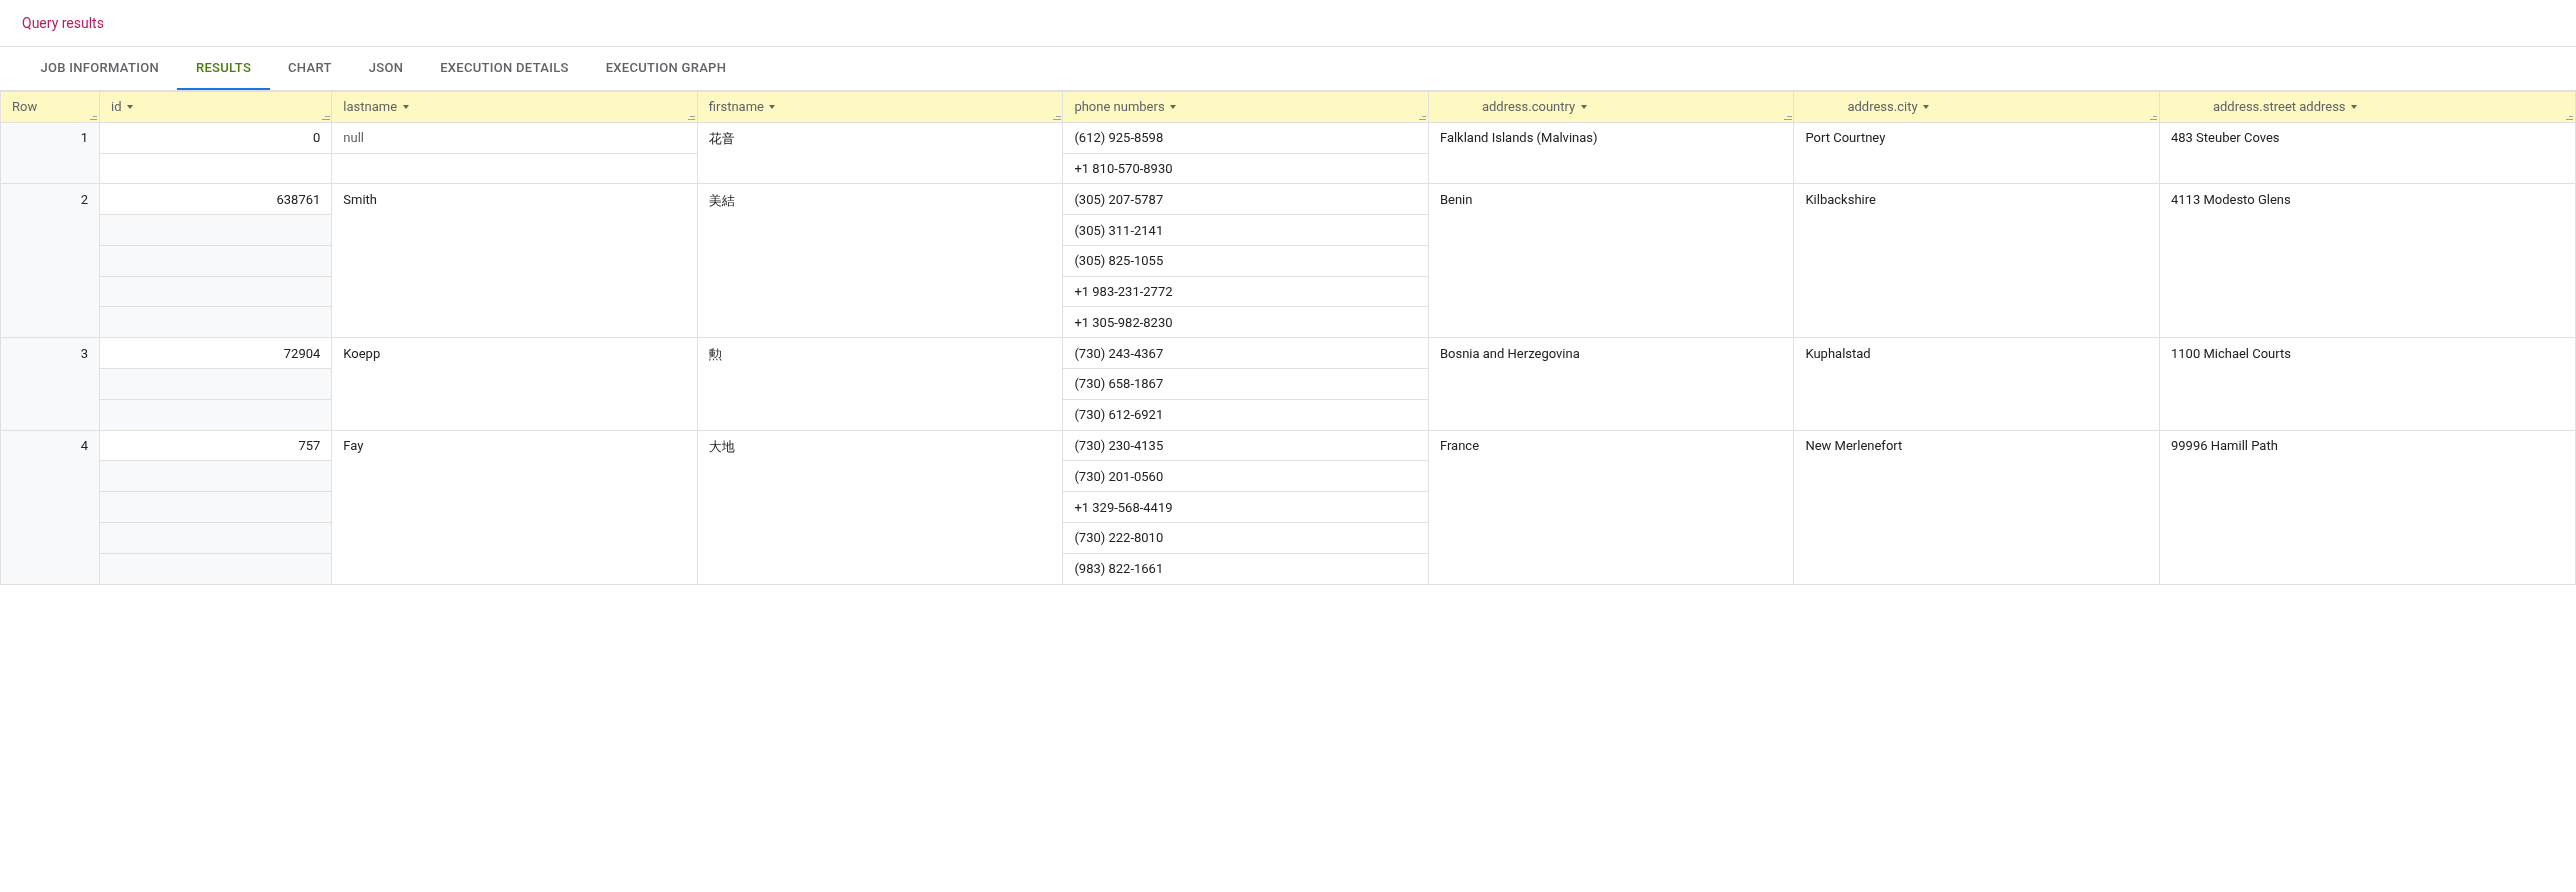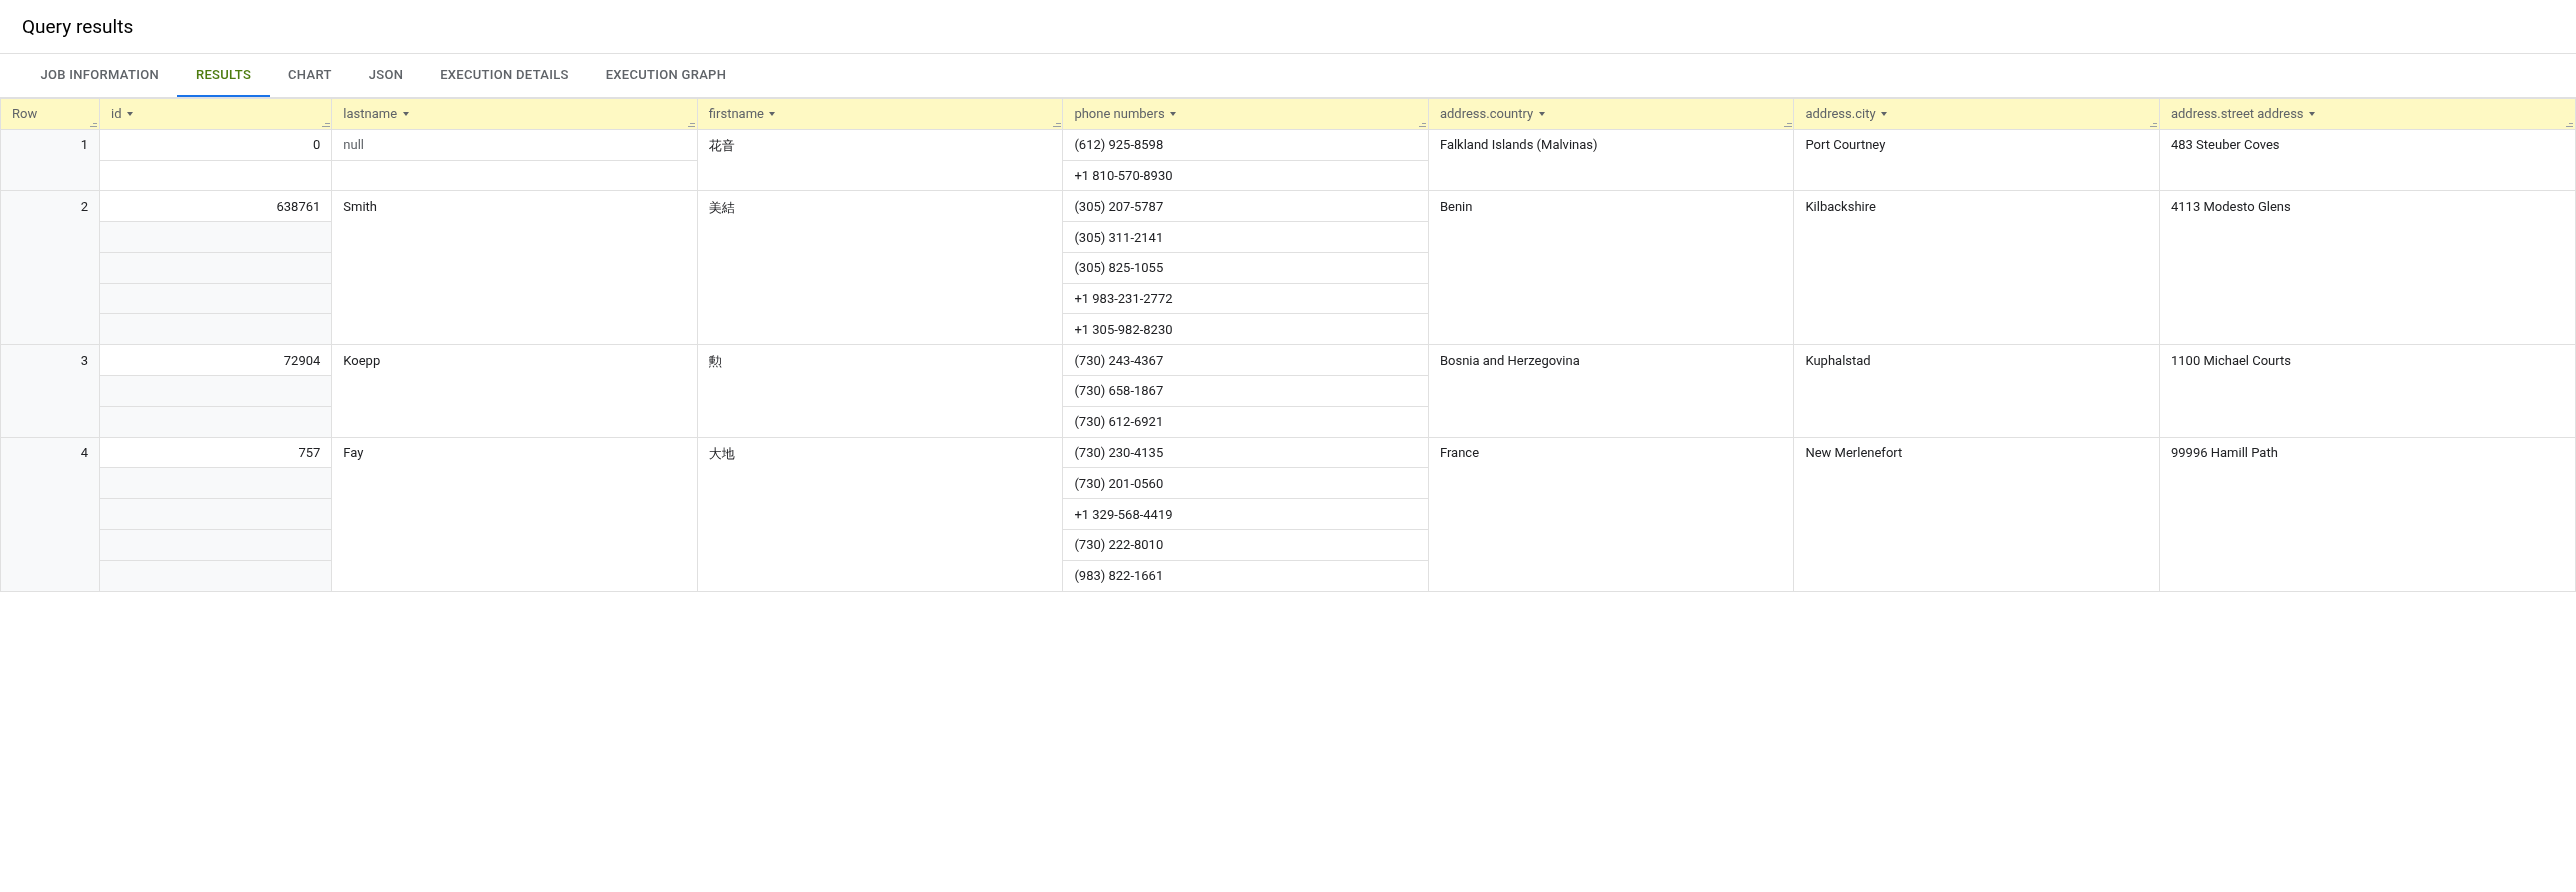--- a/index.html
+++ b/index.html
@@ -11,23 +11,23 @@
       font-family: -apple-system, BlinkMacSystemFont, "Segoe UI", Roboto, "Helvetica Neue", Arial, sans-serif;
       background: #fff;
       color: #202124;
       font-size: 13px;
     }
     .header {
       padding: 15px 22px;
       border-bottom: 0.9px solid #e0e0e0;
     }
     .header h1 {
-      font-size: 19px;
+      font-size: 14px;
       font-weight: 400;
-      color: #000000;
+      color: #be185d;
     }
     .tabs {
       display: flex;
       padding: 0 22px;
       border-bottom: 0.9px solid #e0e0e0;
     }
     .tab {
       padding: 13px 18.5px;
       font-size: 13px;
       font-weight: 500;
@@ -116,20 +116,21 @@
       color: #202124;
     }
     td.row-num {
       background: #f8f9fa;
     }
     .null-val {
       color: #5f6368;
     }
     .prefix {
       color: #5f6368;
+      margin-left: 42px;
     }
     .empty-cell {
       background: #f8f9fa;
     }
   </style>
 </head>
 <body>
 
 <div class="header">
   <h1>Query results</h1>

